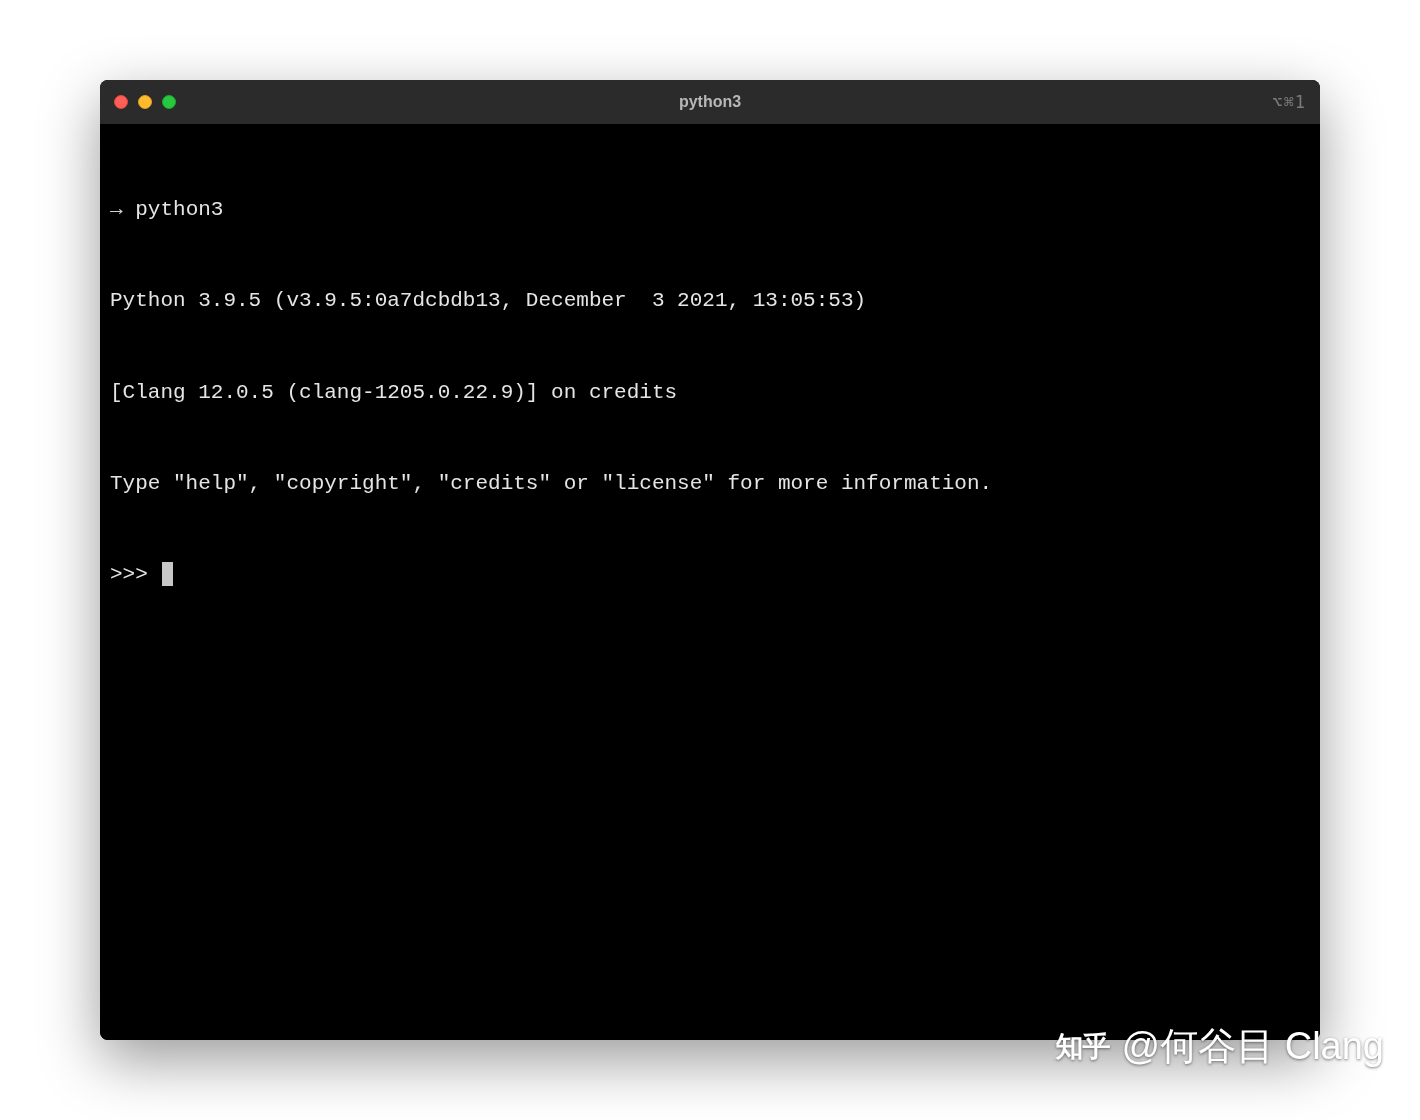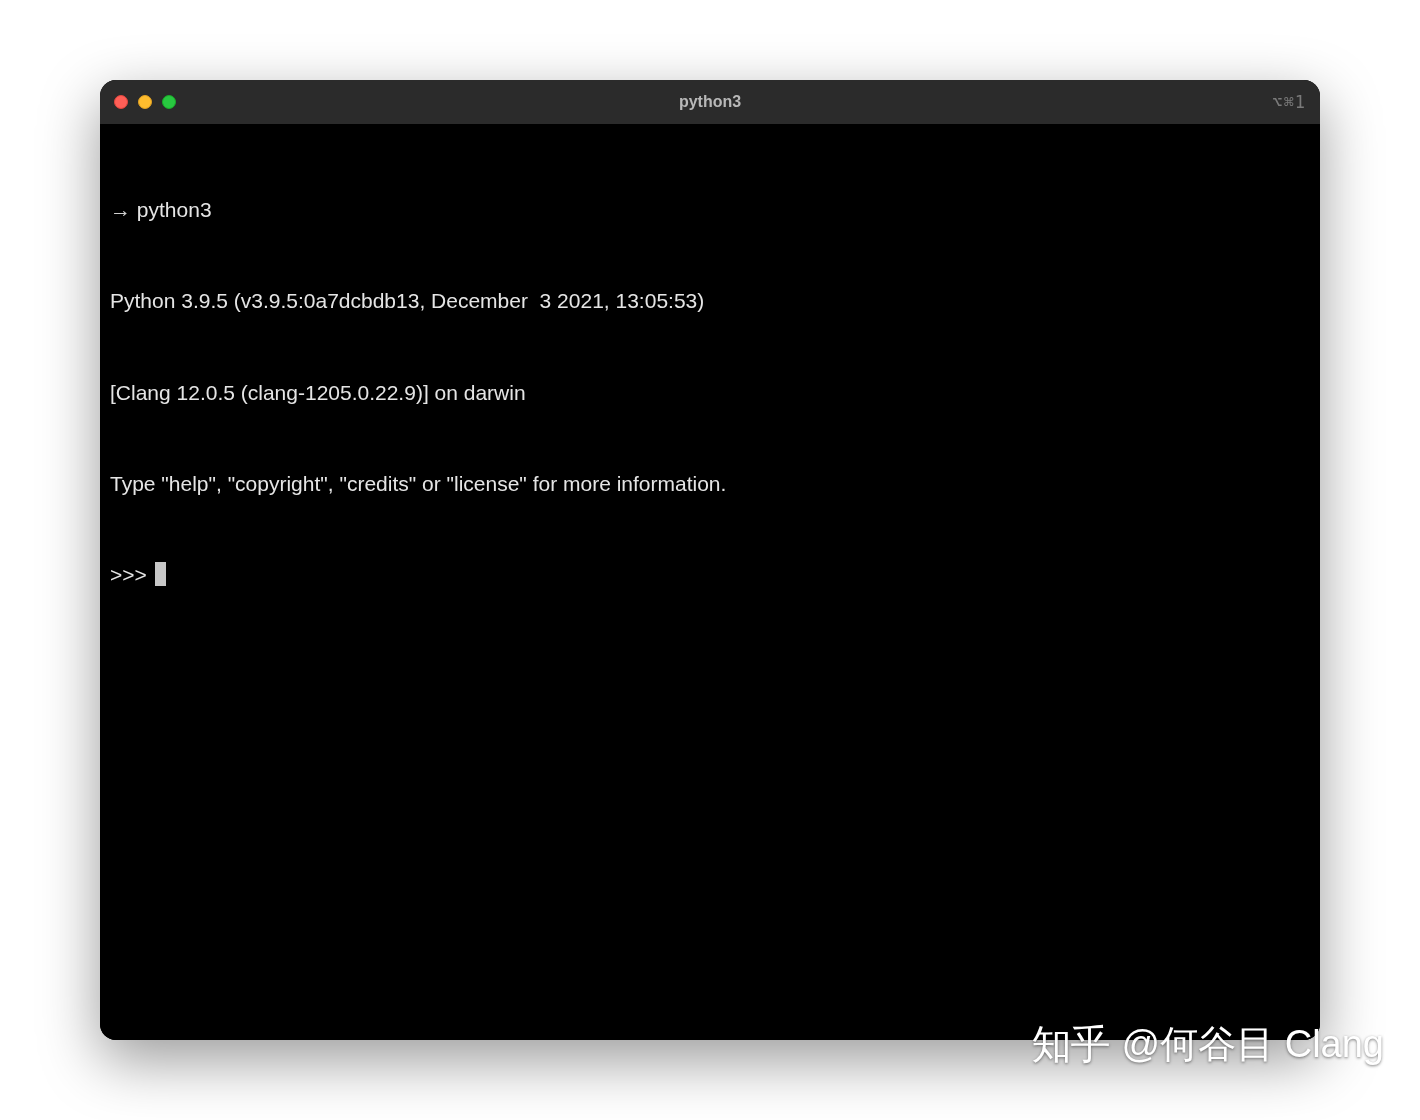--- a/index.html
+++ b/index.html
@@ -9,21 +9,21 @@
       background: #ffffff;
       font-family: -apple-system, BlinkMacSystemFont, "Helvetica Neue", sans-serif;
       position: relative;
       display: flex;
       align-items: center;
       justify-content: center;
     }
     .window {
       width: 1220px;
       height: 960px;
-      border-radius: 16px;
+      border-radius: 8px;
       overflow: hidden;
       box-shadow: 0 20px 60px rgba(0,0,0,0.4);
       background: #000000;
       display: flex;
       flex-direction: column;
     }
     .titlebar {
       height: 44px;
       background: #2b2b2b;
       display: flex;
@@ -57,21 +57,21 @@
       margin-left: auto;
       color: #7a7a7a;
       font-size: 17px;
       letter-spacing: 1px;
       font-family: ui-monospace, Menlo, monospace;
     }
     .terminal-body {
       flex: 1;
       background: #000000;
       padding: 10px 10px;
-      font-family: Liberation Sans, sans-serif;
+      font-family: Liberation Mono, monospace;
       font-size: 21px;
       line-height: 1.45;
       color: #e5e5e5;
       white-space: pre;
       overflow: hidden;
     }
     .line { display: block; }
     .prompt-arrow { color: #d0d0d0; }
     .cursor {
       display: inline-block;
@@ -87,42 +87,42 @@
       bottom: 48px;
       color: #ffffff;
       font-size: 38px;
       font-weight: 400;
       display: flex;
       align-items: center;
       gap: 12px;
       text-shadow: 0 1px 3px rgba(0,0,0,0.5);
     }
     .zhihu-logo {
-      font-weight: 400;
-      font-size: 40px;
+      font-weight: 700;
+      font-size: 28px;
       letter-spacing: -1px;
     }
   </style>
 </head>
 <body>
 
 <div class="window">
   <div class="titlebar">
     <div class="traffic-lights">
       <div class="light red"></div>
       <div class="light yellow"></div>
       <div class="light green"></div>
     </div>
     <div class="title">python3</div>
     <div class="titlebar-right">⌥⌘1</div>
   </div>
   <div class="terminal-body">
     <span class="line"><span class="prompt-arrow">→</span> <span>python3</span></span>
     <span class="line">Python 3.9.5 (v3.9.5:0a7dcbdb13, December  3 2021, 13:05:53)</span>
-    <span class="line">[Clang 12.0.5 (clang-1205.0.22.9)] on darwin</span>
+    <span class="line">[Clang 12.0.5 (clang-1205.0.22.9)] on credits</span>
     <span class="line">Type "help", "copyright", "credits" or "license" for more information.</span>
     <span class="line"><span>&gt;&gt;&gt; </span><span class="cursor"></span></span>
   </div>
 </div>
 
 <div class="watermark">
   <span class="zhihu-logo">知乎</span>
   <span>@何谷目 Clang</span>
 </div>
 

